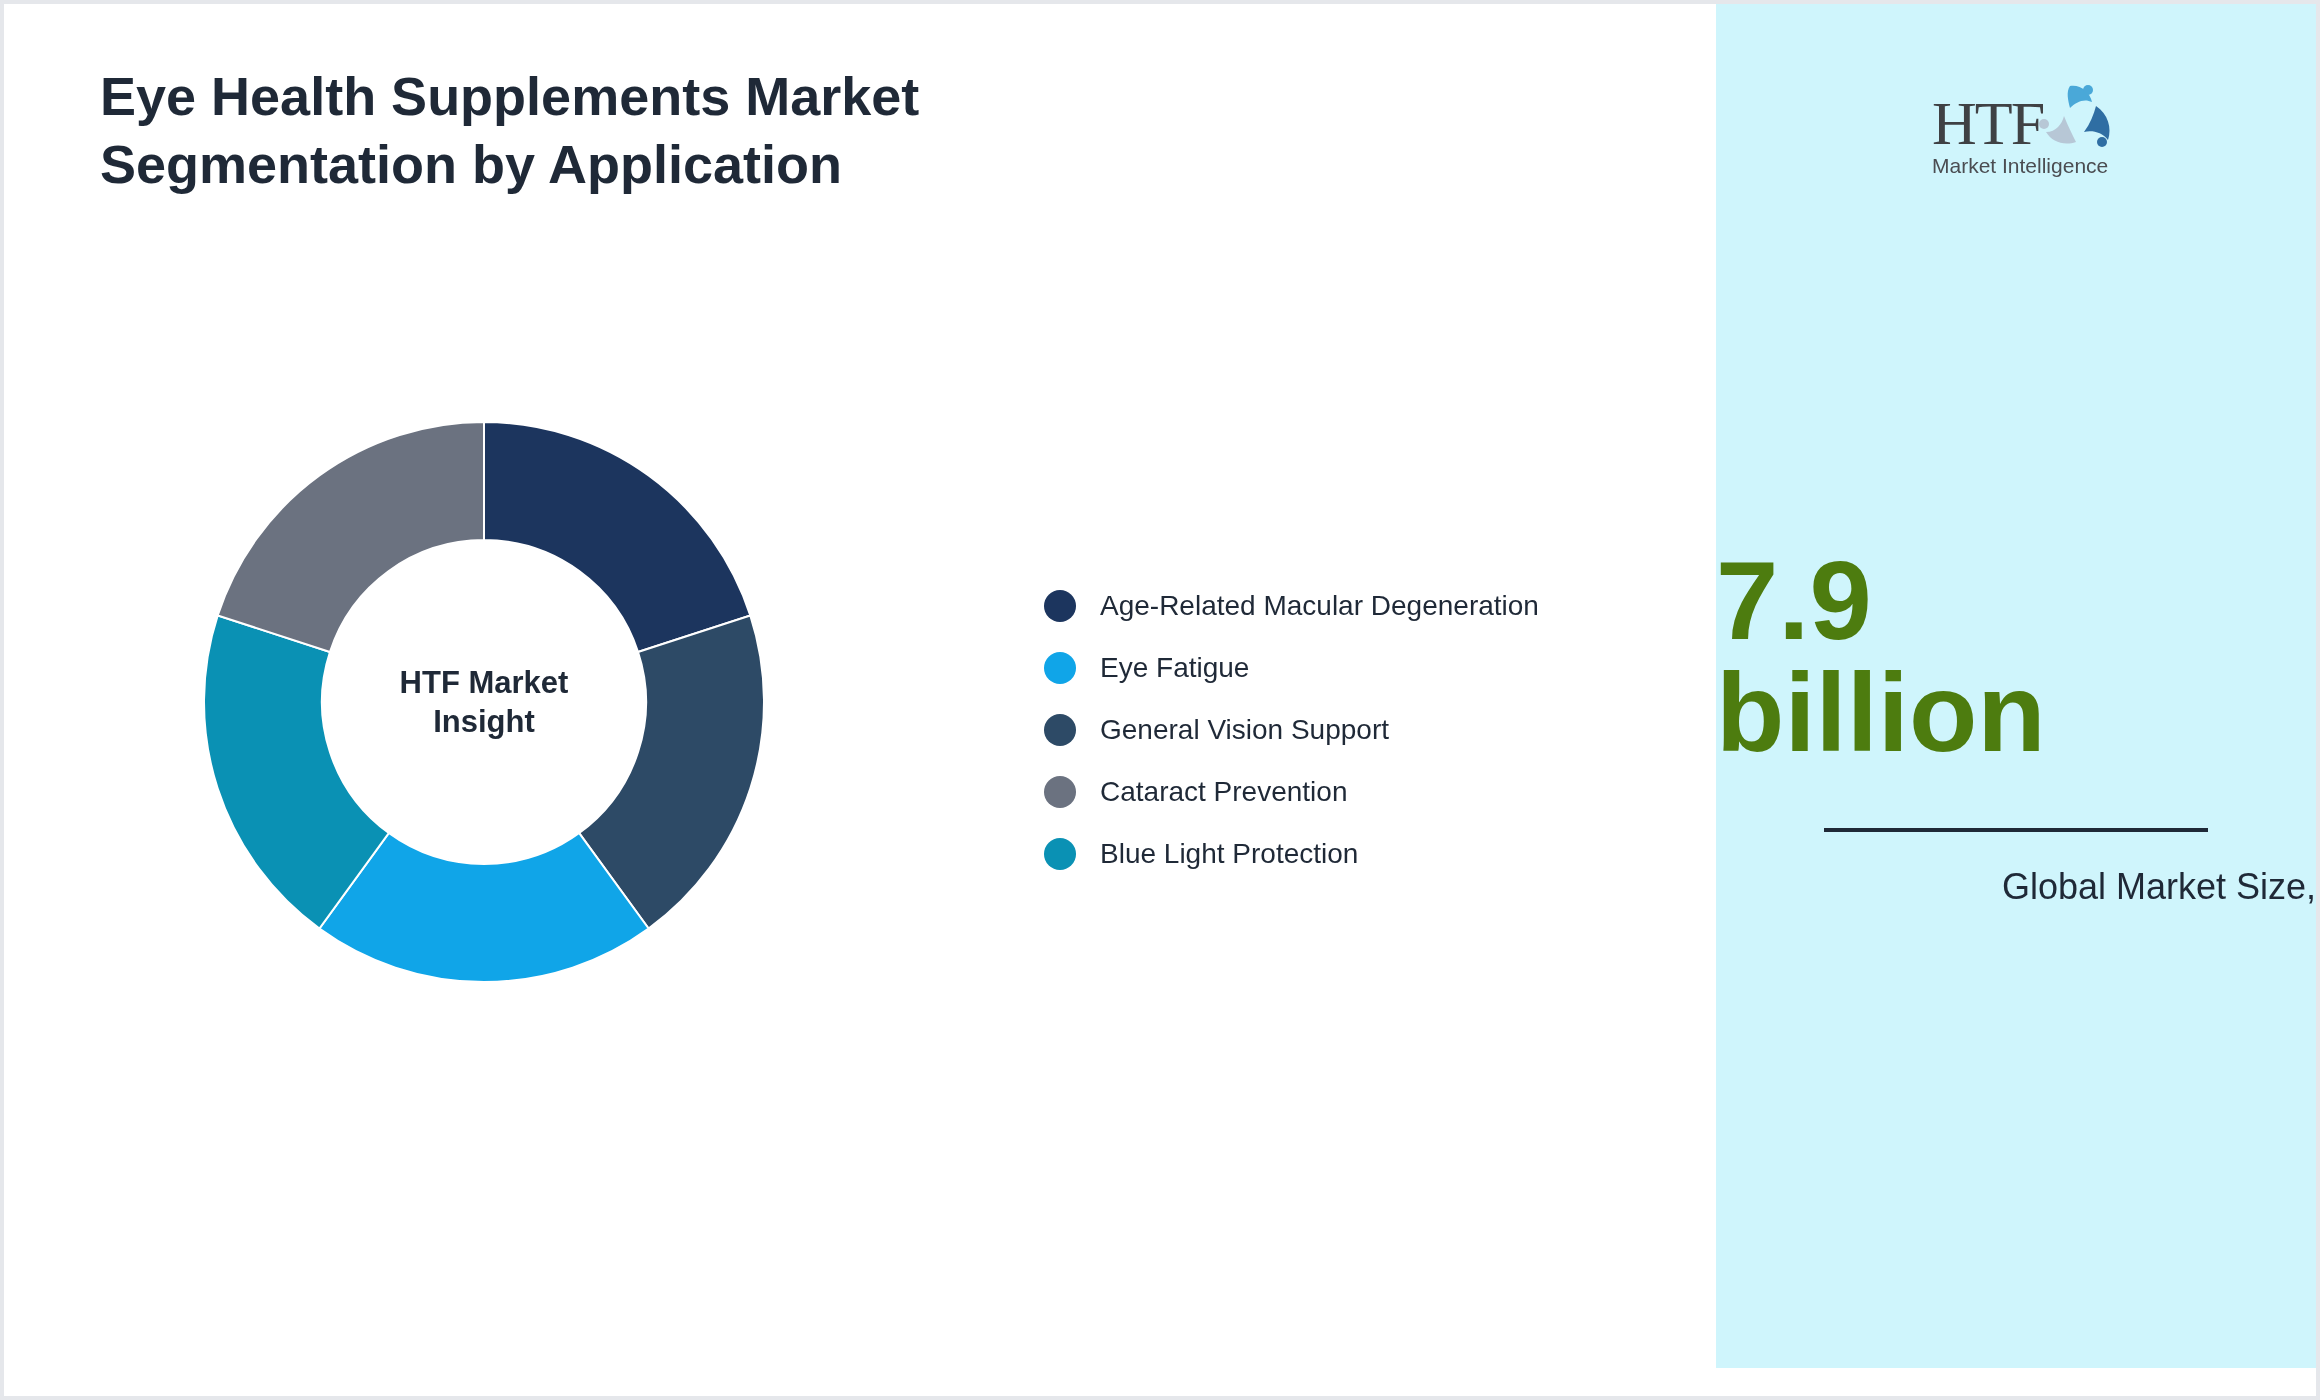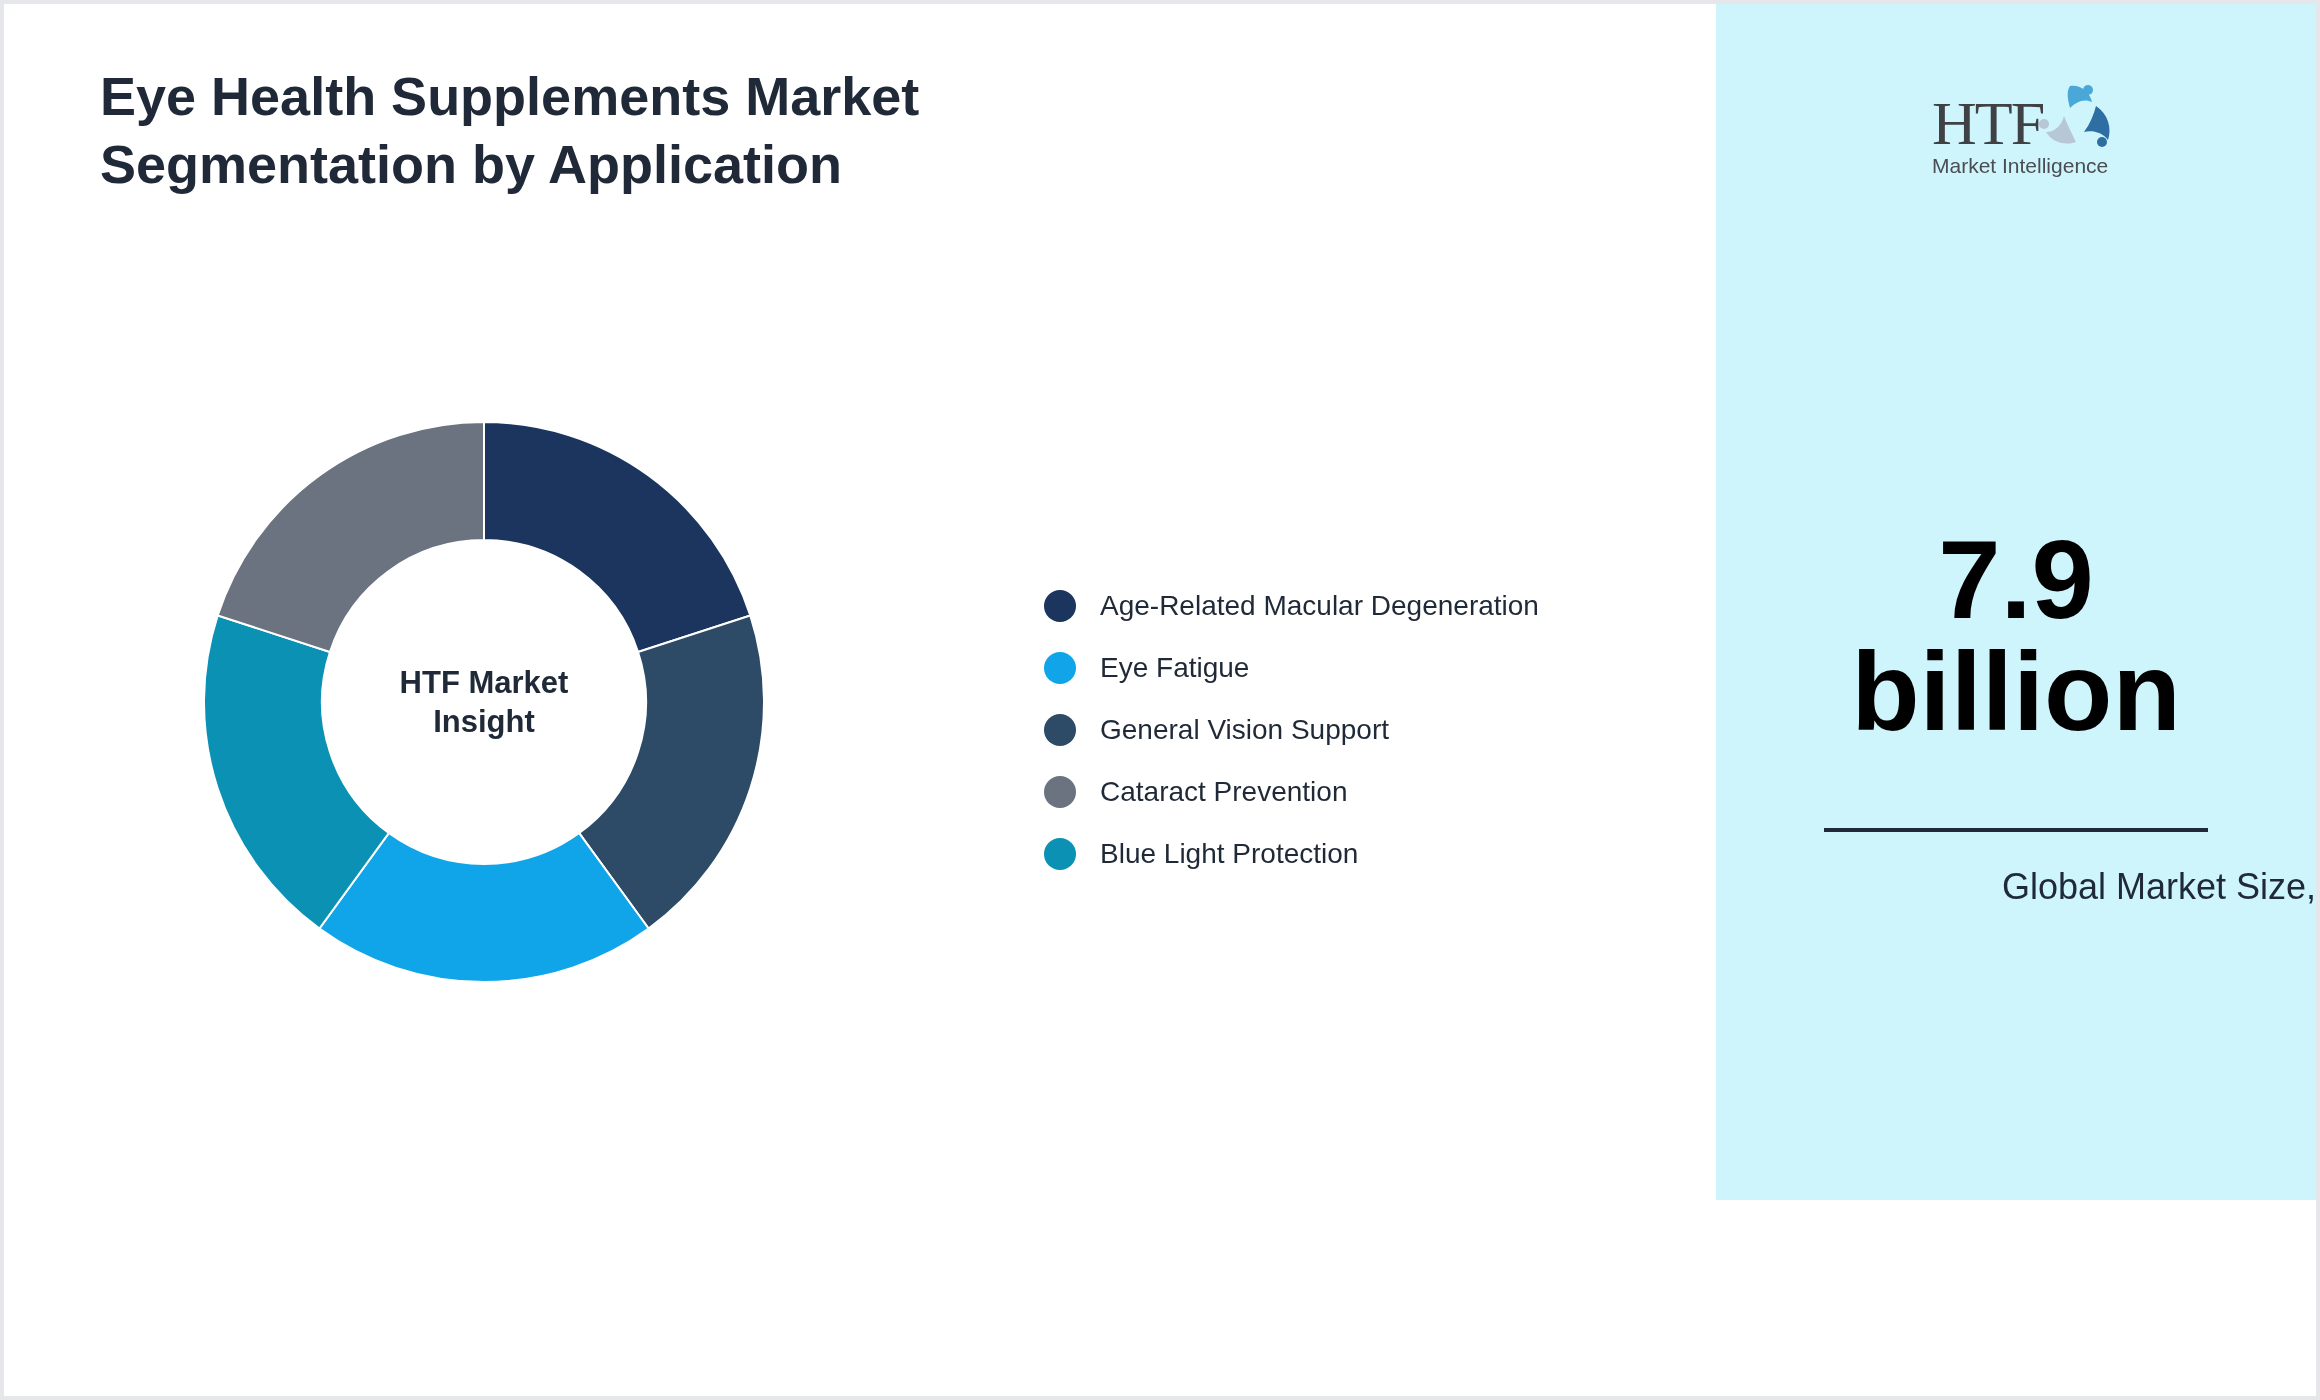--- a/index.html
+++ b/index.html
@@ -24,36 +24,36 @@
     .center-label {
       position: absolute; left: 0; top: 0; width: 568px; height: 568px;
       display: flex; flex-direction: column; align-items: center; justify-content: center;
       font-size: 31px; line-height: 39px; font-weight: bold; color: #1f2937; text-align: center;
     }
     .legend { position: absolute; left: 1040px; top: 556px; }
     .legend-item { display: flex; align-items: flex-end; height: 62px; }
     .legend-dot { width: 32px; height: 32px; border-radius: 50%; margin-right: 24px; flex: 0 0 auto; }
     .legend-label { font-size: 28px; color: #1f2937; white-space: nowrap; }
     .panel {
-      position: absolute; left: 1712px; top: 0; width: 600px; height: 1196px;
+      position: absolute; left: 1712px; top: 0; width: 600px; height: 1364px;
       background: #cff5fc;
     }
     .logo { position: absolute; left: 212px; top: 76px; width: 180px; height: 110px; }
     .logo-htf {
       position: absolute; left: 4px; top: 8px;
       font-family: "Liberation Serif", serif; font-size: 62px; color: #3f4144; letter-spacing: -2px;
     }
     .logo-sub {
       position: absolute; left: 4px; top: 74px;
       font-size: 21px; color: #4b4d52; white-space: nowrap;
     }
     .logo-figures { position: absolute; left: 90px; top: 0; width: 100px; height: 80px; }
     .big-number {
-      position: absolute; left: 0; width: 600px; top: 520px;
-      text-align: center; font-weight: bold; color: #000000;
+      position: absolute; left: 0; width: 600px; top: 541px;
+      text-align: left; font-weight: bold; color: #4d7c0f;
       font-size: 112px; line-height: 112px;
     }
     .big-number span { display: block; }
     .divider {
       position: absolute; left: 108px; top: 824px; width: 384px; height: 4px; background: #1f2937;
     }
     .caption {
       position: absolute; left: 0; width: 600px; top: 858px;
       text-align: right; font-size: 36px; line-height: 50px; color: #1f2937;
     }

